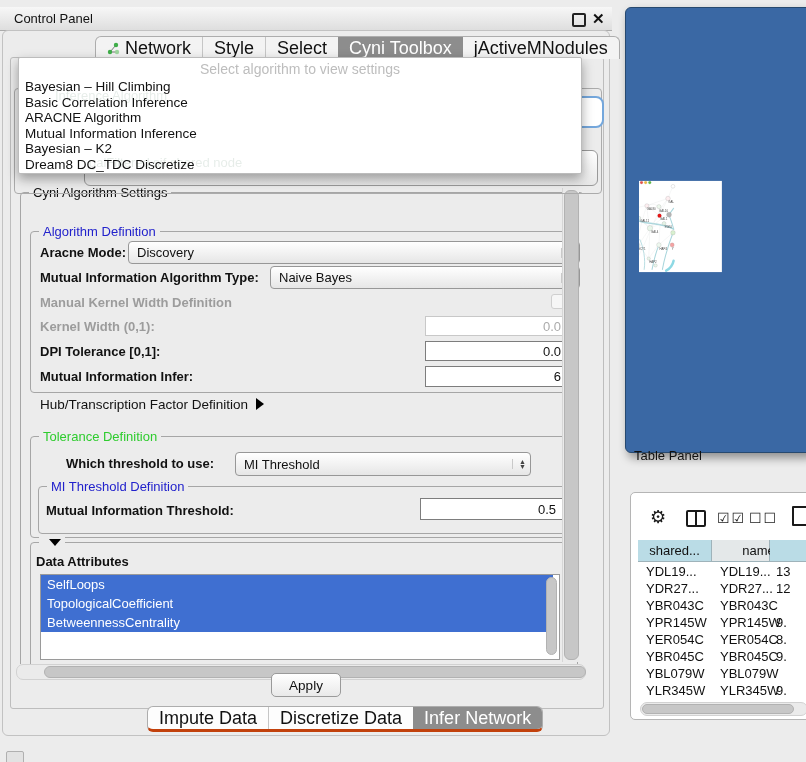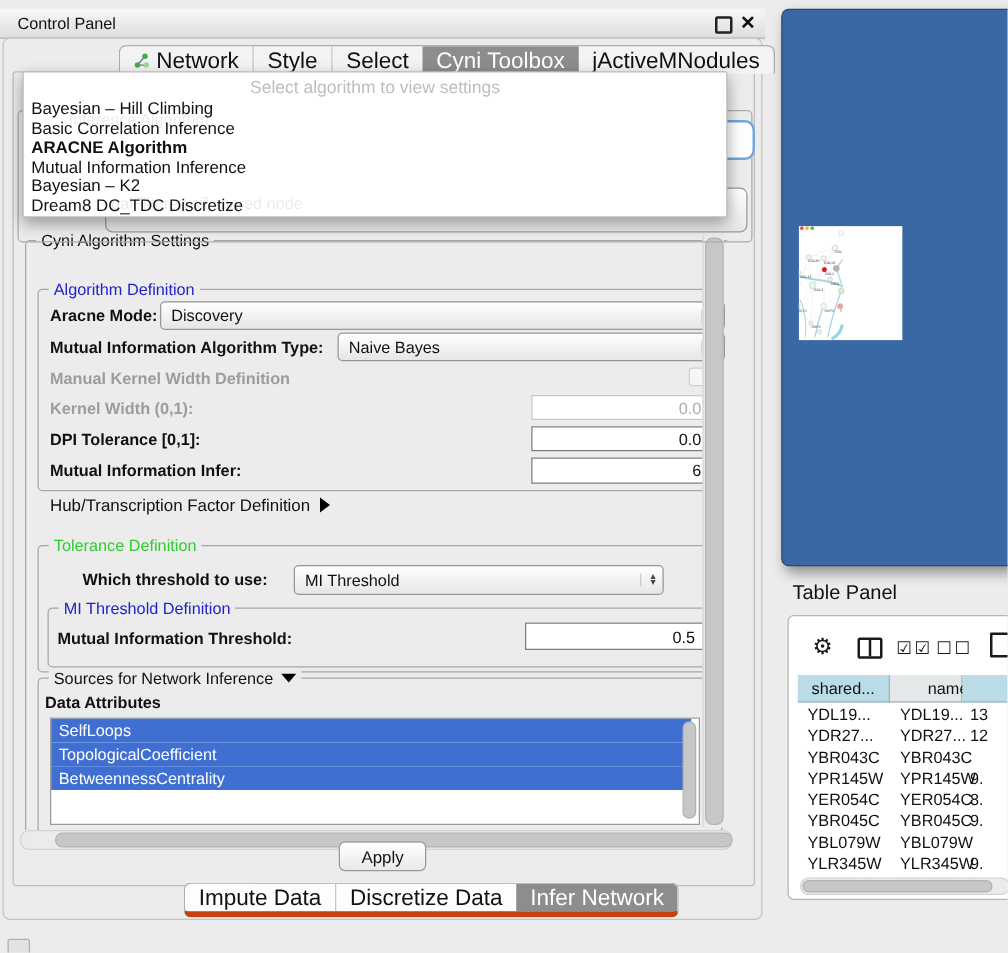--- a/index.html
+++ b/index.html
@@ -12,21 +12,21 @@
     display:flex;align-items:center;font-size:13px;padding-left:14px;box-sizing:border-box}
   .float-ico{width:10px;height:10px;border:2px solid #222;border-radius:2px}
   .close-ico{font-size:15px;font-weight:bold;color:#111;line-height:10px}
   
   .tabstrip{display:flex;border:1px solid #adadad;border-bottom:none;
     border-radius:6px 6px 0 0;background:#f3f3f3;height:22px;font-size:18px;overflow:hidden}
   .tabstrip .tab{display:flex;align-items:center;padding:0 11px;border-left:1px solid #c6c6c6;cursor:default;white-space:nowrap}
   .tabstrip .tab:first-child{border-left:none}
   .tabstrip .tab.sel{background:#8d8d8d;color:#fff;border-left:none}
   .tabstrip .tab.sel + .tab{border-left:none}
-  .btabstrip{border-radius:6px;border-bottom:5px solid #c2410c;background:#fdfdfd}
+  .btabstrip{border-radius:6px;border-bottom:3px solid #c2410c;background:#fdfdfd}
   
   .panel-outer{left:2px;top:30px;width:606px;height:704px;border:1px solid #c2c2c2;
     border-radius:6px;background:#ececec}
   .content-box{left:10px;top:57px;width:592px;height:650px;border:1px solid #bdbdbd;
     border-radius:3px;background:#ececec}
   
   .group{position:absolute;border:1px solid #a6a6a6;border-radius:4px}
   .gtitle{position:absolute;top:-8px;left:8px;background:#ececec;padding:0 4px;
     font-size:13px;white-space:nowrap}
   .lbl{position:absolute;height:20px;display:flex;align-items:center;font-size:13px;font-weight:bold;white-space:nowrap}
@@ -41,21 +41,21 @@
   .field.dis{border-color:#c8c8c8;color:#ababab}
   .checkbox{position:absolute;width:13px;height:13px;border:1px solid #cfcfcf;
     border-radius:3px;background:#f6f6f6}
   
   .popup{left:18px;top:57px;width:562px;height:115px;background:#fff;
     border:1px solid #bcbcbc;border-radius:2px;box-shadow:0 5px 12px rgba(0,0,0,.35);z-index:30}
   .popup .prompt{position:absolute;top:3px;left:0;right:0;text-align:center;
     color:#bdbdbd;font-size:14px}
   .popup .list{position:absolute;top:21px;left:4px;right:4px}
   .algo-item{font-size:13.5px;line-height:15.6px;padding-left:2px;white-space:nowrap}
-  .algo-item.bold{font-weight:bold}
+  .algo-item.bold{font-weight:normal}
   .ghost{position:absolute;font-size:13px;color:#14532d;opacity:.1;white-space:nowrap}
   
   .attr-list{position:absolute;background:#fff;border:1px solid #9a9a9a}
   .attr-item{height:19px;line-height:19px;color:#fff;font-size:13px;padding-left:6px;white-space:nowrap}
   
   .sb-track{position:absolute;background:#ebebeb;border:1px solid #d2d2d2;border-radius:7px}
   .sb-thumb{position:absolute;background:#c7c7c7;border:1px solid #b2b2b2;border-radius:6px}
   
   .pushbtn{position:absolute;border:1px solid #9a9a9a;border-radius:5px;
     background:linear-gradient(#ffffff,#e9e9e9);font-size:13.5px;display:flex;
@@ -190,21 +190,21 @@
   <div class="group" style="left:28px;top:300px;width:528px;height:46px">
     <span class="gtitle" style="color:#2222cc">MI Threshold Definition</span>
   </div>
   <div class="lbl" style="left:36px;top:314px">Mutual Information Threshold:</div>
   <div class="field" style="left:410px;top:312px;width:143px;height:22px">
     <span>0.5</span>
   </div>
 
   <div class="group" style="left:20px;top:356px;width:546px;height:135px">
     <span class="gtitle">
-      <span>Sources for Network Inference</span><span class="down-arrow"></span>
+      <span class="down-arrow"></span>
     </span>
   </div>
   <div class="lbl" style="left:26px;top:365px">Data Attributes</div>
   <div class="attr-list" style="left:30px;top:388px;width:518px;height:84px">
     <div class="sb-thumb" style="right:2px;top:2px;width:9px;height:76px"></div>
   <div class="attr-item" style="background: rgb(63, 111, 209); width: 506px;">SelfLoops</div>
       <div class="attr-item" style="background: rgb(63, 111, 209); width: 506px;">TopologicalCoefficient</div>
       <div class="attr-item" style="background: rgb(63, 111, 209); width: 506px;">BetweennessCentrality</div>
       <div class="attr-item" style="background: rgb(63, 111, 209); width: 506px; margin-top: 38px;">gal4RGexp</div>
     </div>
@@ -299,21 +299,21 @@
       <text x="797" y="345">Y</text>
       <text x="688" y="408">HAP2</text>
     </g>
   <g id="traffic-lights">
       <circle cx="651" cy="21" r="6.5" fill="#e5504a" stroke="#b33f3a"></circle>
       <circle cx="671" cy="21" r="6.5" fill="#f0b93f" stroke="#c69430"></circle>
       <circle cx="691" cy="21" r="6.5" fill="#62ba46" stroke="#4c9a35"></circle>
     </g>
 </svg>
 
-<div class="abs" style="left:634px;top:466px;font-size:16px">Table Panel</div>
+<div class="abs" style="left:634px;top:448px;font-size:13px">Table Panel</div>
 <div class="abs tp-frame"></div>
 
 <div class="tool-ico" style="left:650px;top:506px;font-size:18px">⚙</div>
 <div class="tool-ico cols-ico" style="left:686px;top:510px"></div>
 <div class="tool-ico" style="left:717px;top:510px;font-size:14px;letter-spacing:2px">☑☑</div>
 <div class="tool-ico" style="left:749px;top:510px;font-size:14px;letter-spacing:2px">☐☐</div>
 <div class="tool-ico doc-ico" style="left:792px;top:506px"></div>
 
 <div class="abs" style="left:638px;top:540px;width:168px;height:23px;overflow:hidden" id="tbl-header">
     <div class="th-cell" style="left: 0px; width: 74px; background: rgb(186, 220, 230);">shared...</div>

